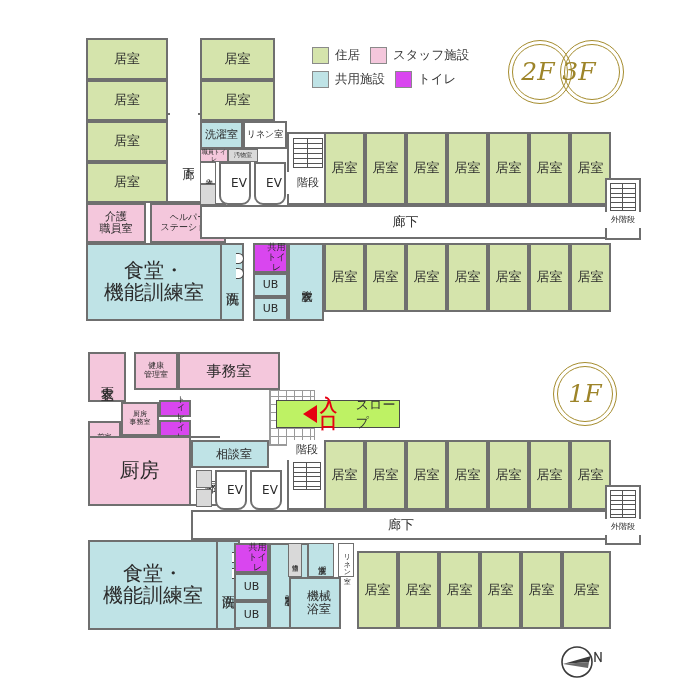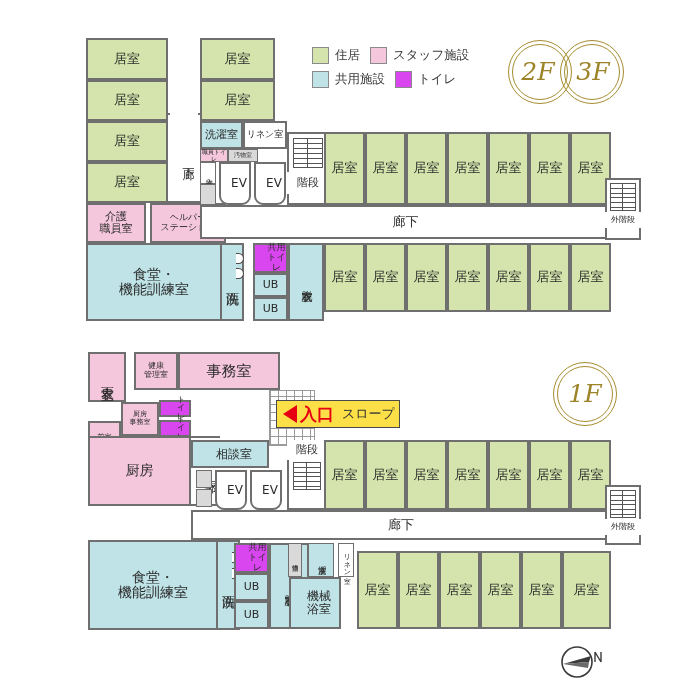--- a/index.html
+++ b/index.html
@@ -18,21 +18,21 @@
   .gray  {background:#d9d9d9;}
   .nb{border:none;}
   .thin{border-width:1px;}
   .v  {writing-mode:vertical-rl;text-orientation:upright;}
   .f9 {font-size:9px;}
   .f8 {font-size:8px;}
   .f7 {font-size:7px;}
   .f6 {font-size:6px;}
   .f11{font-size:11px;}
   .f12{font-size:12px;padding-left:8px;}
-  .f14{font-size:14px;}
+  .f14{font-size:20px;}
   .f15{font-size:15px;}
 
   
   #legend{position:absolute;left:312px;top:43px;width:185px;height:48px;}
   .lg-row{display:flex;align-items:center;height:24px;}
   .lg-item{display:flex;align-items:center;margin-right:10px;}
   .sw{width:17px;height:17px;box-sizing:border-box;border:1px solid #8a8a8a;margin-right:6px;}
   .lg-txt{font-size:12.5px;color:#3a3a3a;white-space:nowrap;}
 
   
@@ -43,22 +43,22 @@
              font-style:italic;font-size:25px;color:#9d8429;width:100%;text-align:center;}
 
   
   .stair-lines{position:absolute;box-sizing:border-box;}
   .stair-lines i{position:absolute;left:0;right:0;height:1px;background:#555;}
   .stair-lines b{position:absolute;top:0;bottom:0;width:1px;background:#555;}
   .tile{position:absolute;box-sizing:border-box;border:1px solid #9a9a9a;
         background:
           repeating-linear-gradient(0deg,#9a9a9a 0 1px,transparent 1px 8px),
           repeating-linear-gradient(90deg,#9a9a9a 0 1px,transparent 1px 8px),#fff;}
-  .entry-box{position:absolute;box-sizing:border-box;border:1.5px solid #4a4a4a;background:#fde047;
-             display:flex;align-items:center;}
+  .entry-box{position:absolute;box-sizing:border-box;border:1.5px solid #4a4a4a;background:#bef264;
+             display:flex;align-items:center;padding-left:20px;}
   .red{color:#e60012;font-weight:bold;}
   .tri{width:0;height:0;border-top:9px solid transparent;border-bottom:9px solid transparent;
        border-right:14px solid #e60012;margin:0 3px 0 6px;}
   .sink{position:absolute;width:8px;height:11px;box-sizing:border-box;
         border:1.5px solid #4a4a4a;border-left:none;border-radius:0 6px 6px 0;background:#fff;}
   .compass{position:absolute;}
 </style>
 </head>
 <body>
 
@@ -86,21 +86,21 @@
       </div>
     </div>
   </div>
 
   <div class="badge-wrap" style="left:508px;top:40px;width:120px;height:66px;">
     <div class="ring" style="left:0px;top:0px;width:64px;height:64px;"></div>
     <div class="ring2" style="left:4px;top:4px;width:56px;height:56px;"></div>
     <div class="ring" style="left:52px;top:0px;width:64px;height:64px;"></div>
     <div class="ring2" style="left:56px;top:4px;width:56px;height:56px;"></div>
     <div class="badge-txt" style="left:-30px;top:17px;">2F</div>
-    <div class="badge-txt" style="left:25px;top:17px;">3F</div>
+    <div class="badge-txt" style="left:11px;top:17px;">3F</div>
   </div>
 
   <div class="badge-wrap" style="left:553px;top:362px;width:64px;height:64px;">
     <div class="ring" style="left:0px;top:0px;width:64px;height:64px;"></div>
     <div class="ring2" style="left:4px;top:4px;width:56px;height:56px;"></div>
     <div class="badge-txt" style="left:0px;top:17px;">1F</div>
   </div>
 
   <div class="rm green" style="left:86px;top:38px;width:82px;height:42px;">居室</div>
   <div class="rm green" style="left:86px;top:80px;width:82px;height:41px;">居室</div>

